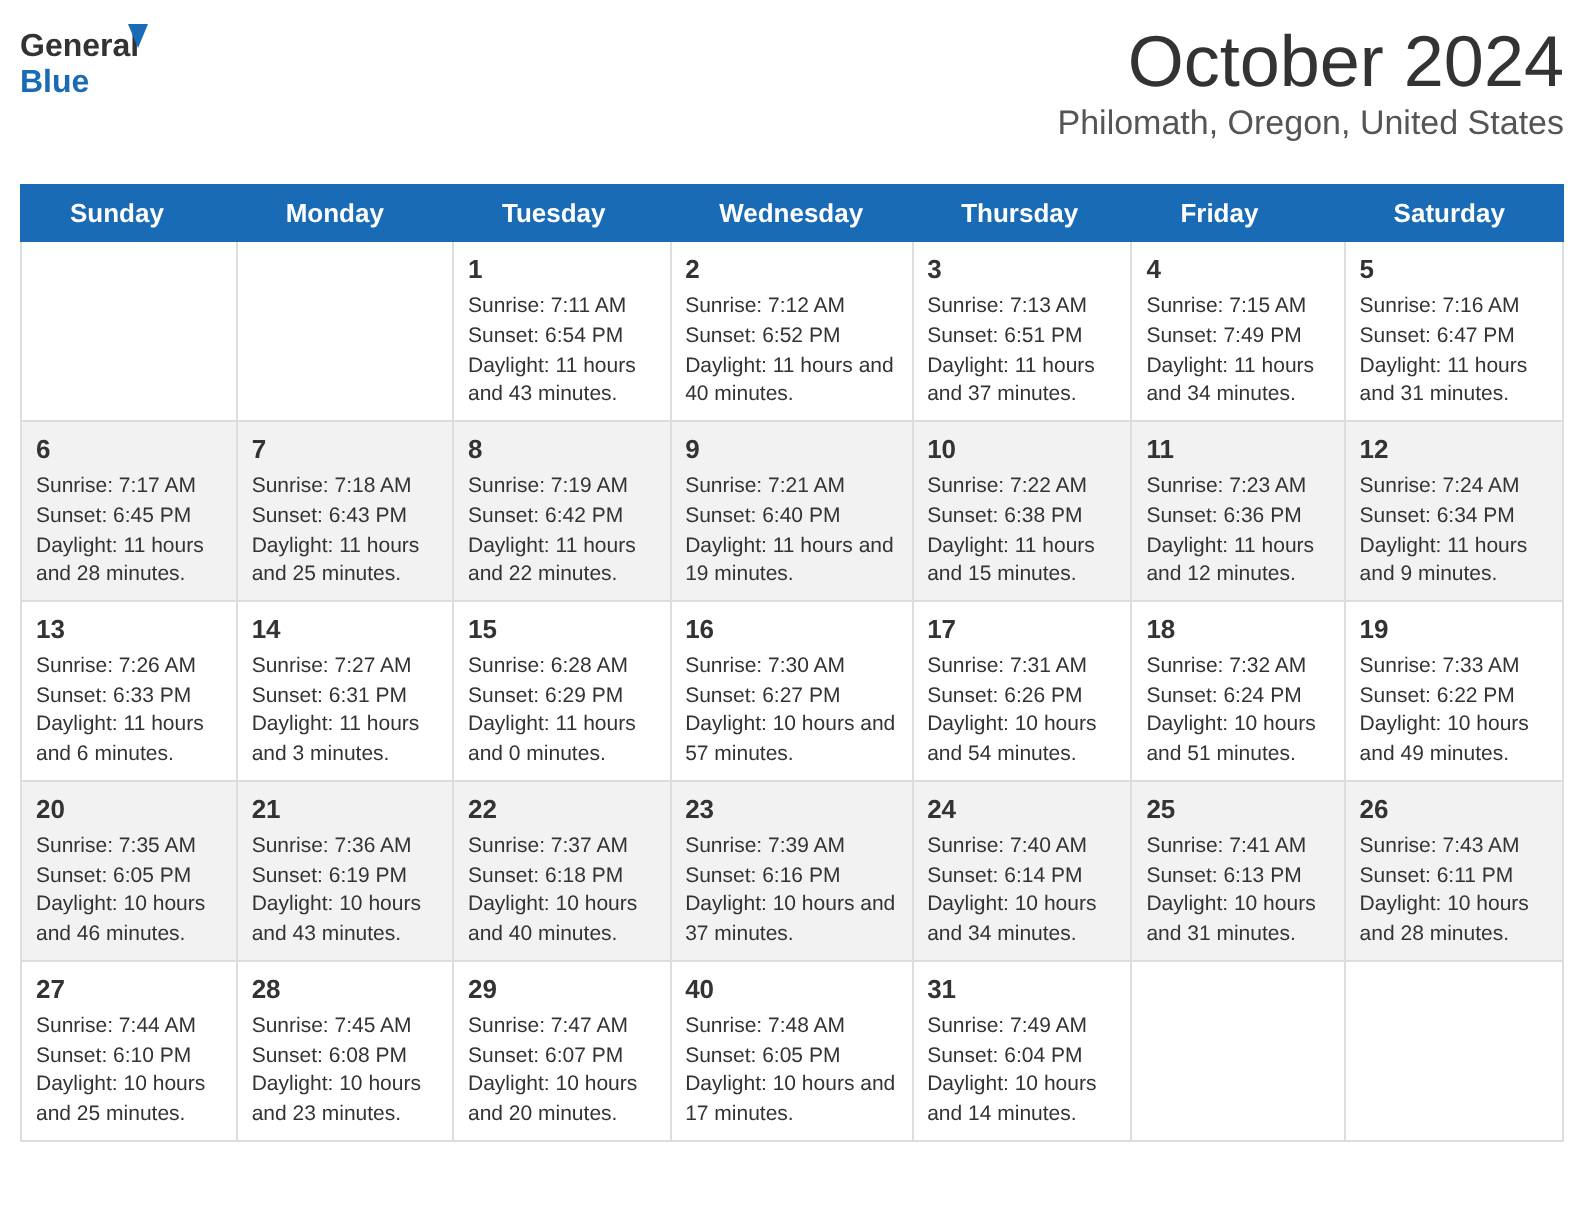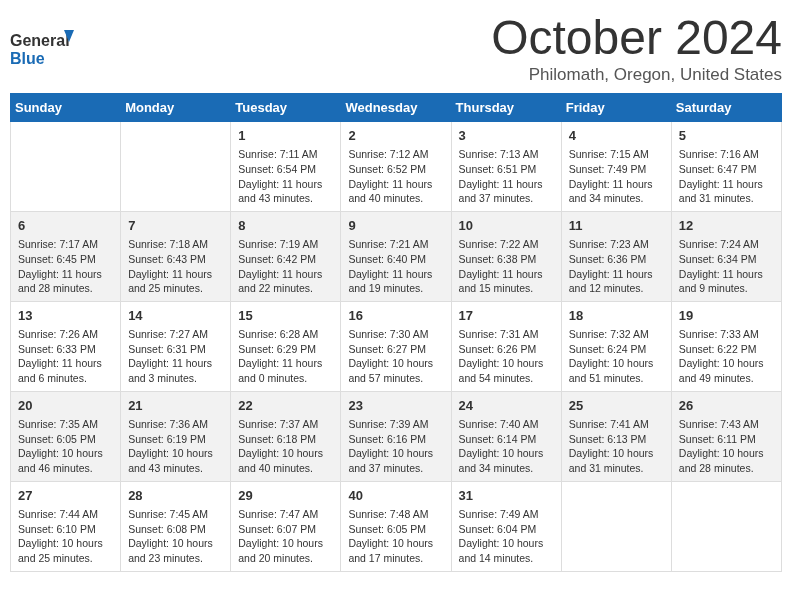--- a/index.html
+++ b/index.html
@@ -6,50 +6,50 @@
     body {
       font-family: Arial, sans-serif;
       background: #fff;
       width: 792px;
       min-height: 612px;
       padding: 10px;
     }
     .header {
       display: flex;
       justify-content: space-between;
-      align-items: center;
-      margin-bottom: 8px;
+      align-items: flex-start;
+      margin-bottom: 20px;
     }
     .logo {
       display: flex;
       align-items: center;
       gap: 4px;
     }
     .title-area {
       text-align: right;
     }
     .month-title {
-      font-size: 48px;
+      font-size: 36px;
       font-weight: normal;
       color: #333;
     }
     .location {
       font-size: 17px;
       color: #555;
     }
     .calendar {
       width: 100%;
       border-collapse: collapse;
       border: 1px solid #ccc;
     }
     .calendar th {
       background-color: #1a6bb5;
       color: #fff;
       text-align: left;
-      padding: 6px 4px;
+      padding: 6px 24px;
       font-size: 13px;
       border: 1px solid #1a6bb5;
     }
     .calendar td {
       vertical-align: top;
       padding: 5px 7px;
       font-size: 10.5px;
       color: #333;
       border: 1px solid #ddd;
       width: 110px;

